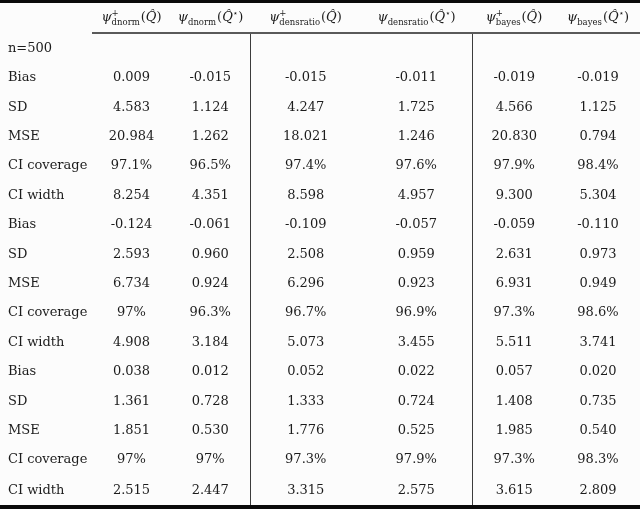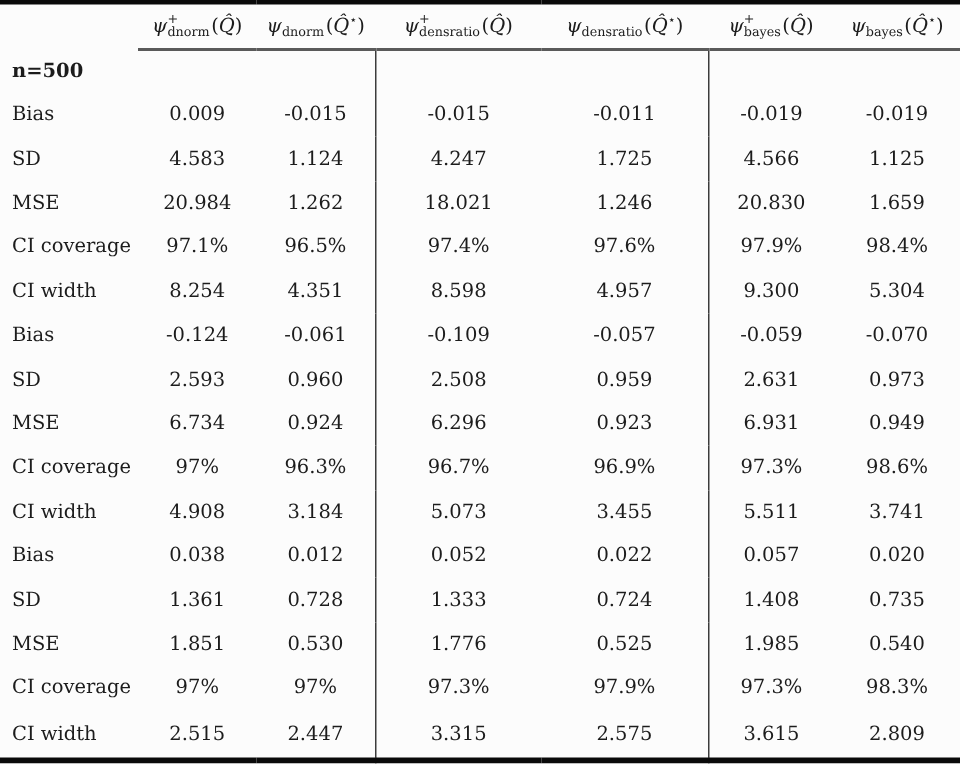--- a/index.html
+++ b/index.html
@@ -26,21 +26,21 @@
     padding: 0 0 5px 0; font-size: 13px; height: 31px;
     text-align: center; white-space: nowrap;
   }
   th.hrule { border-bottom: 2px solid #5a5a5a; }
 
   td {
     text-align: center; font-size: 13px; padding: 0;
     white-space: nowrap; vertical-align: middle;
   }
   td.stub { text-align: left; padding-left: 8px; }
-  .bold { font-weight: bold; }
+  .bold { font-weight: normal; }
   td.vbar { border-left: 1px solid #3c3c3c; }
 
   
   .math { white-space: nowrap; }
   .psi, .q { font-style: italic; }
   .stk {
     display: inline-flex; flex-direction: column; align-items: flex-start;
     font-size: 8.5px; line-height: 1.05; vertical-align: middle;
     margin-right: 1px;
   }
@@ -118,21 +118,21 @@
       <td class="vbar">4.566</td>
       <td>1.125</td>
     </tr>
     <tr>
       <td class="stub">MSE</td>
       <td>20.984</td>
       <td>1.262</td>
       <td class="vbar">18.021</td>
       <td>1.246</td>
       <td class="vbar">20.830</td>
-      <td>1.659</td>
+      <td>0.794</td>
     </tr>
     <tr>
       <td class="stub">CI coverage</td>
       <td>97.1%</td>
       <td>96.5%</td>
       <td class="vbar">97.4%</td>
       <td>97.6%</td>
       <td class="vbar">97.9%</td>
       <td>98.4%</td>
     </tr>
@@ -146,21 +146,21 @@
       <td>5.304</td>
     </tr>
 
     <tr>
       <td class="stub">Bias</td>
       <td>-0.124</td>
       <td>-0.061</td>
       <td class="vbar">-0.109</td>
       <td>-0.057</td>
       <td class="vbar">-0.059</td>
-      <td>-0.070</td>
+      <td>-0.110</td>
     </tr>
     <tr>
       <td class="stub">SD</td>
       <td>2.593</td>
       <td>0.960</td>
       <td class="vbar">2.508</td>
       <td>0.959</td>
       <td class="vbar">2.631</td>
       <td>0.973</td>
     </tr>

